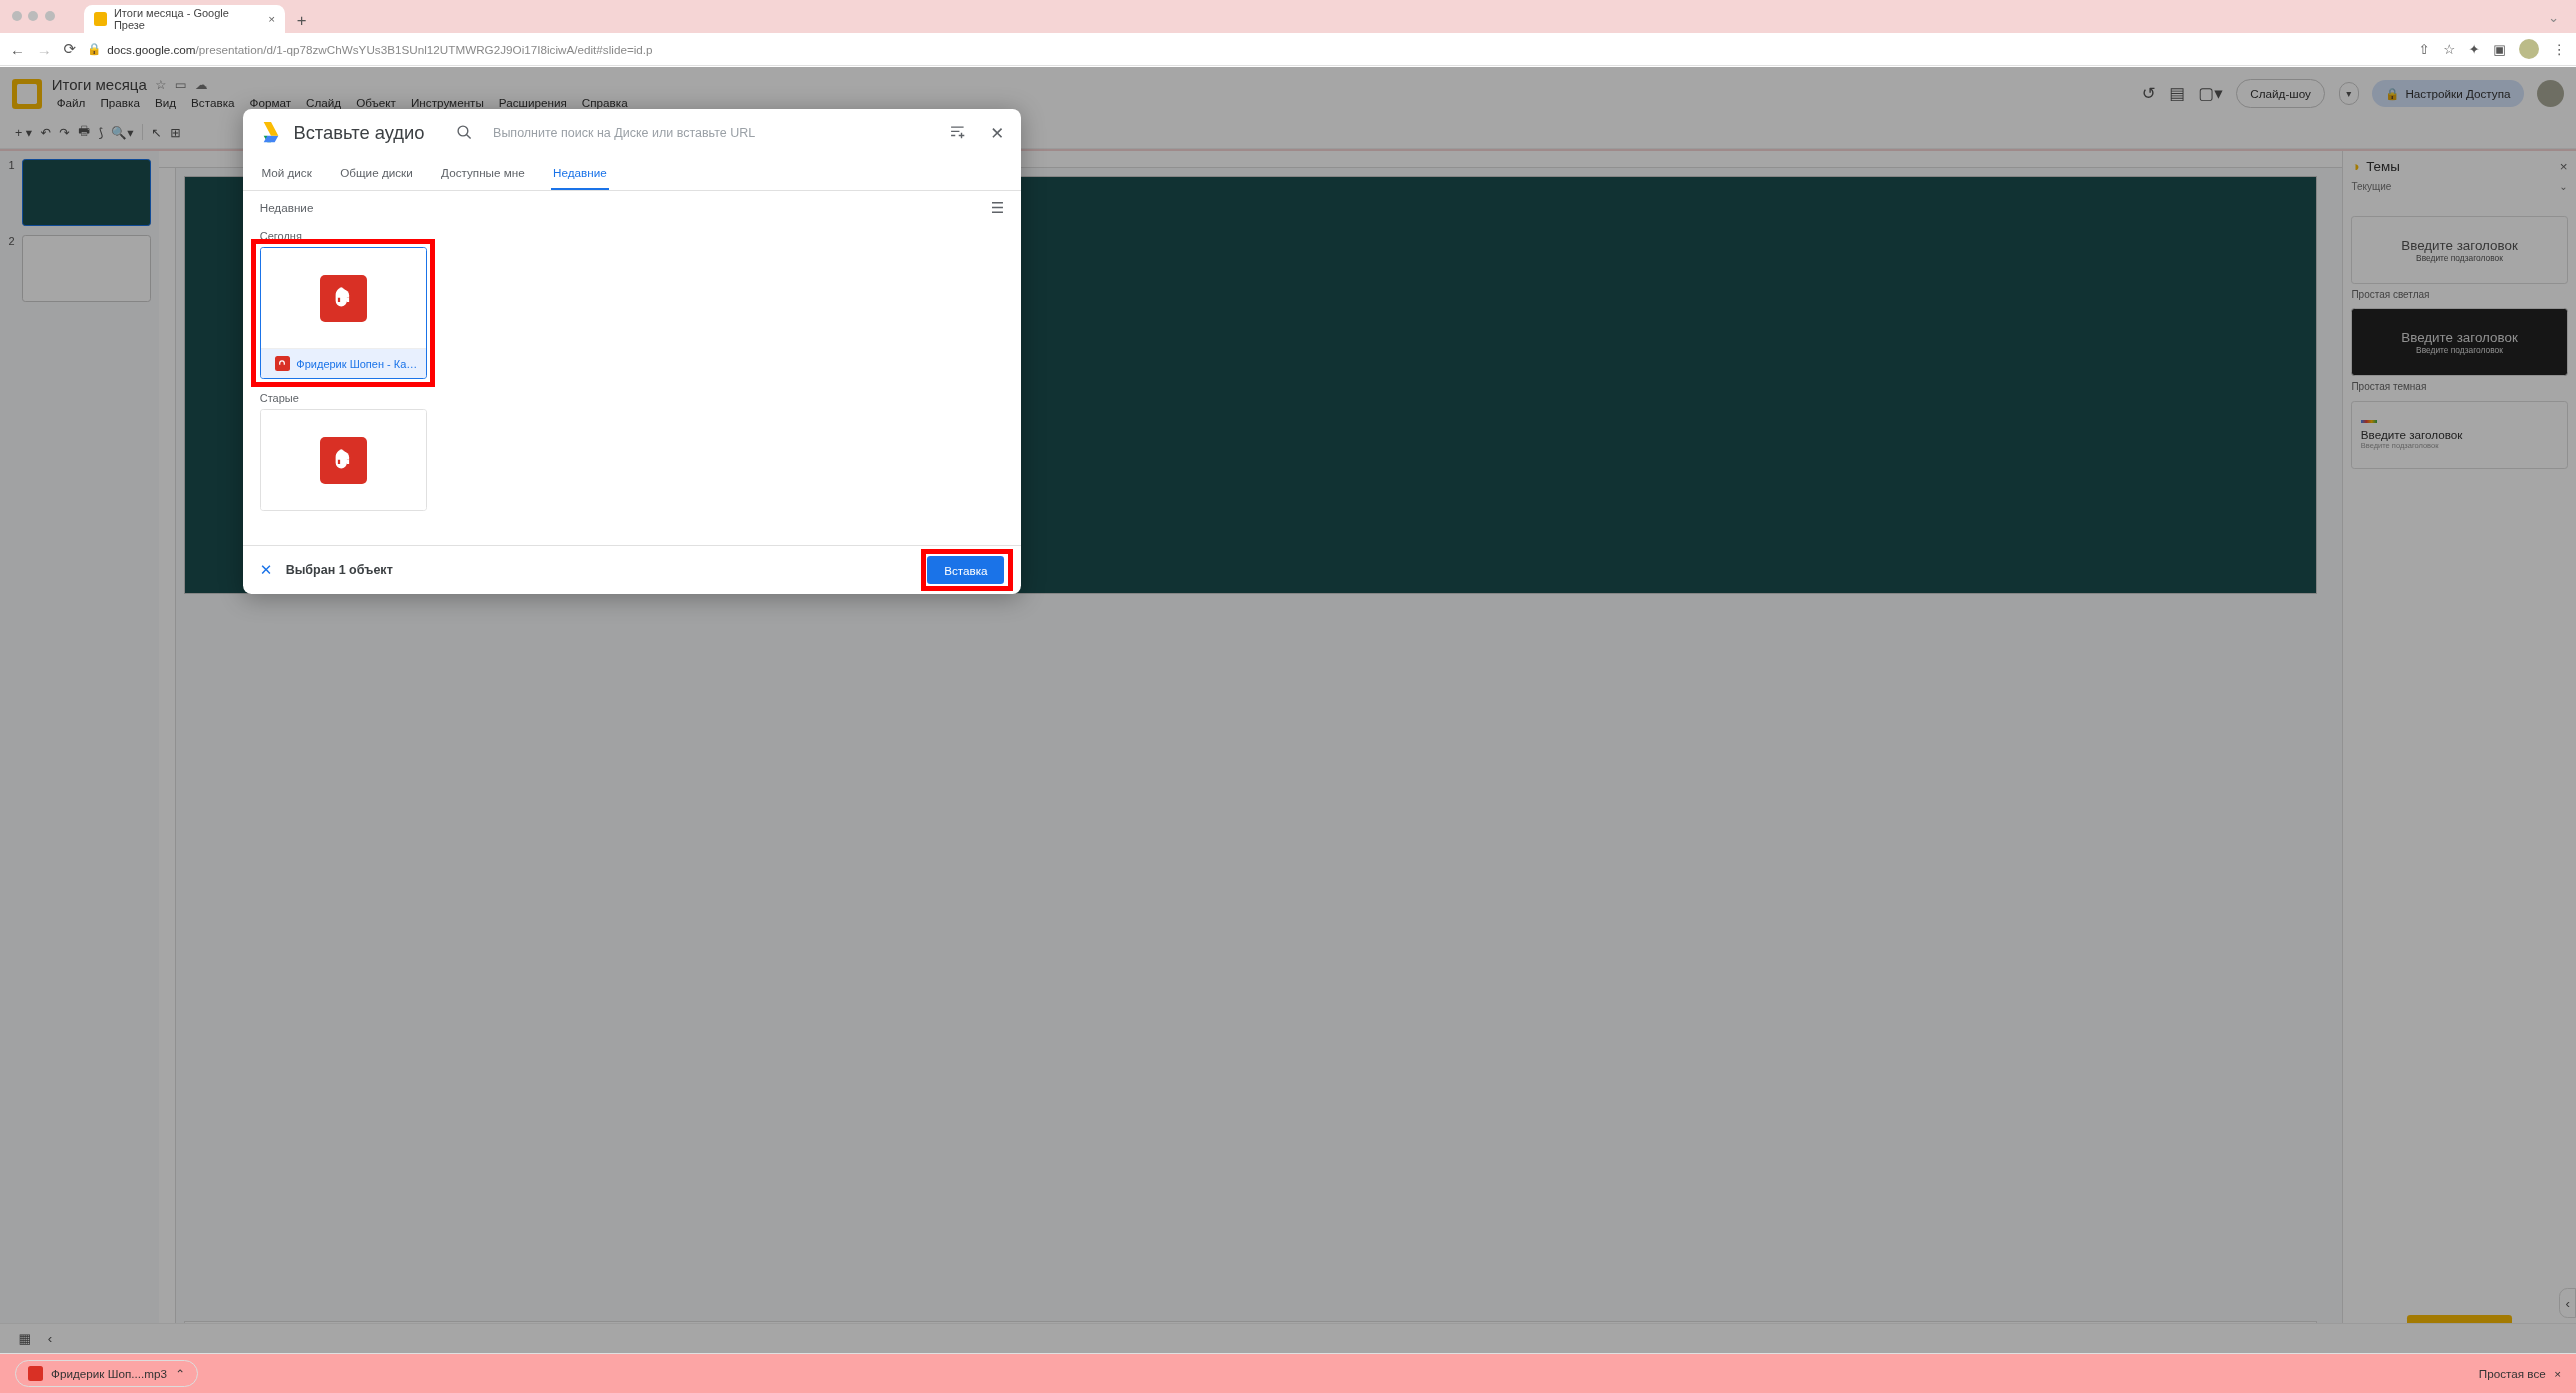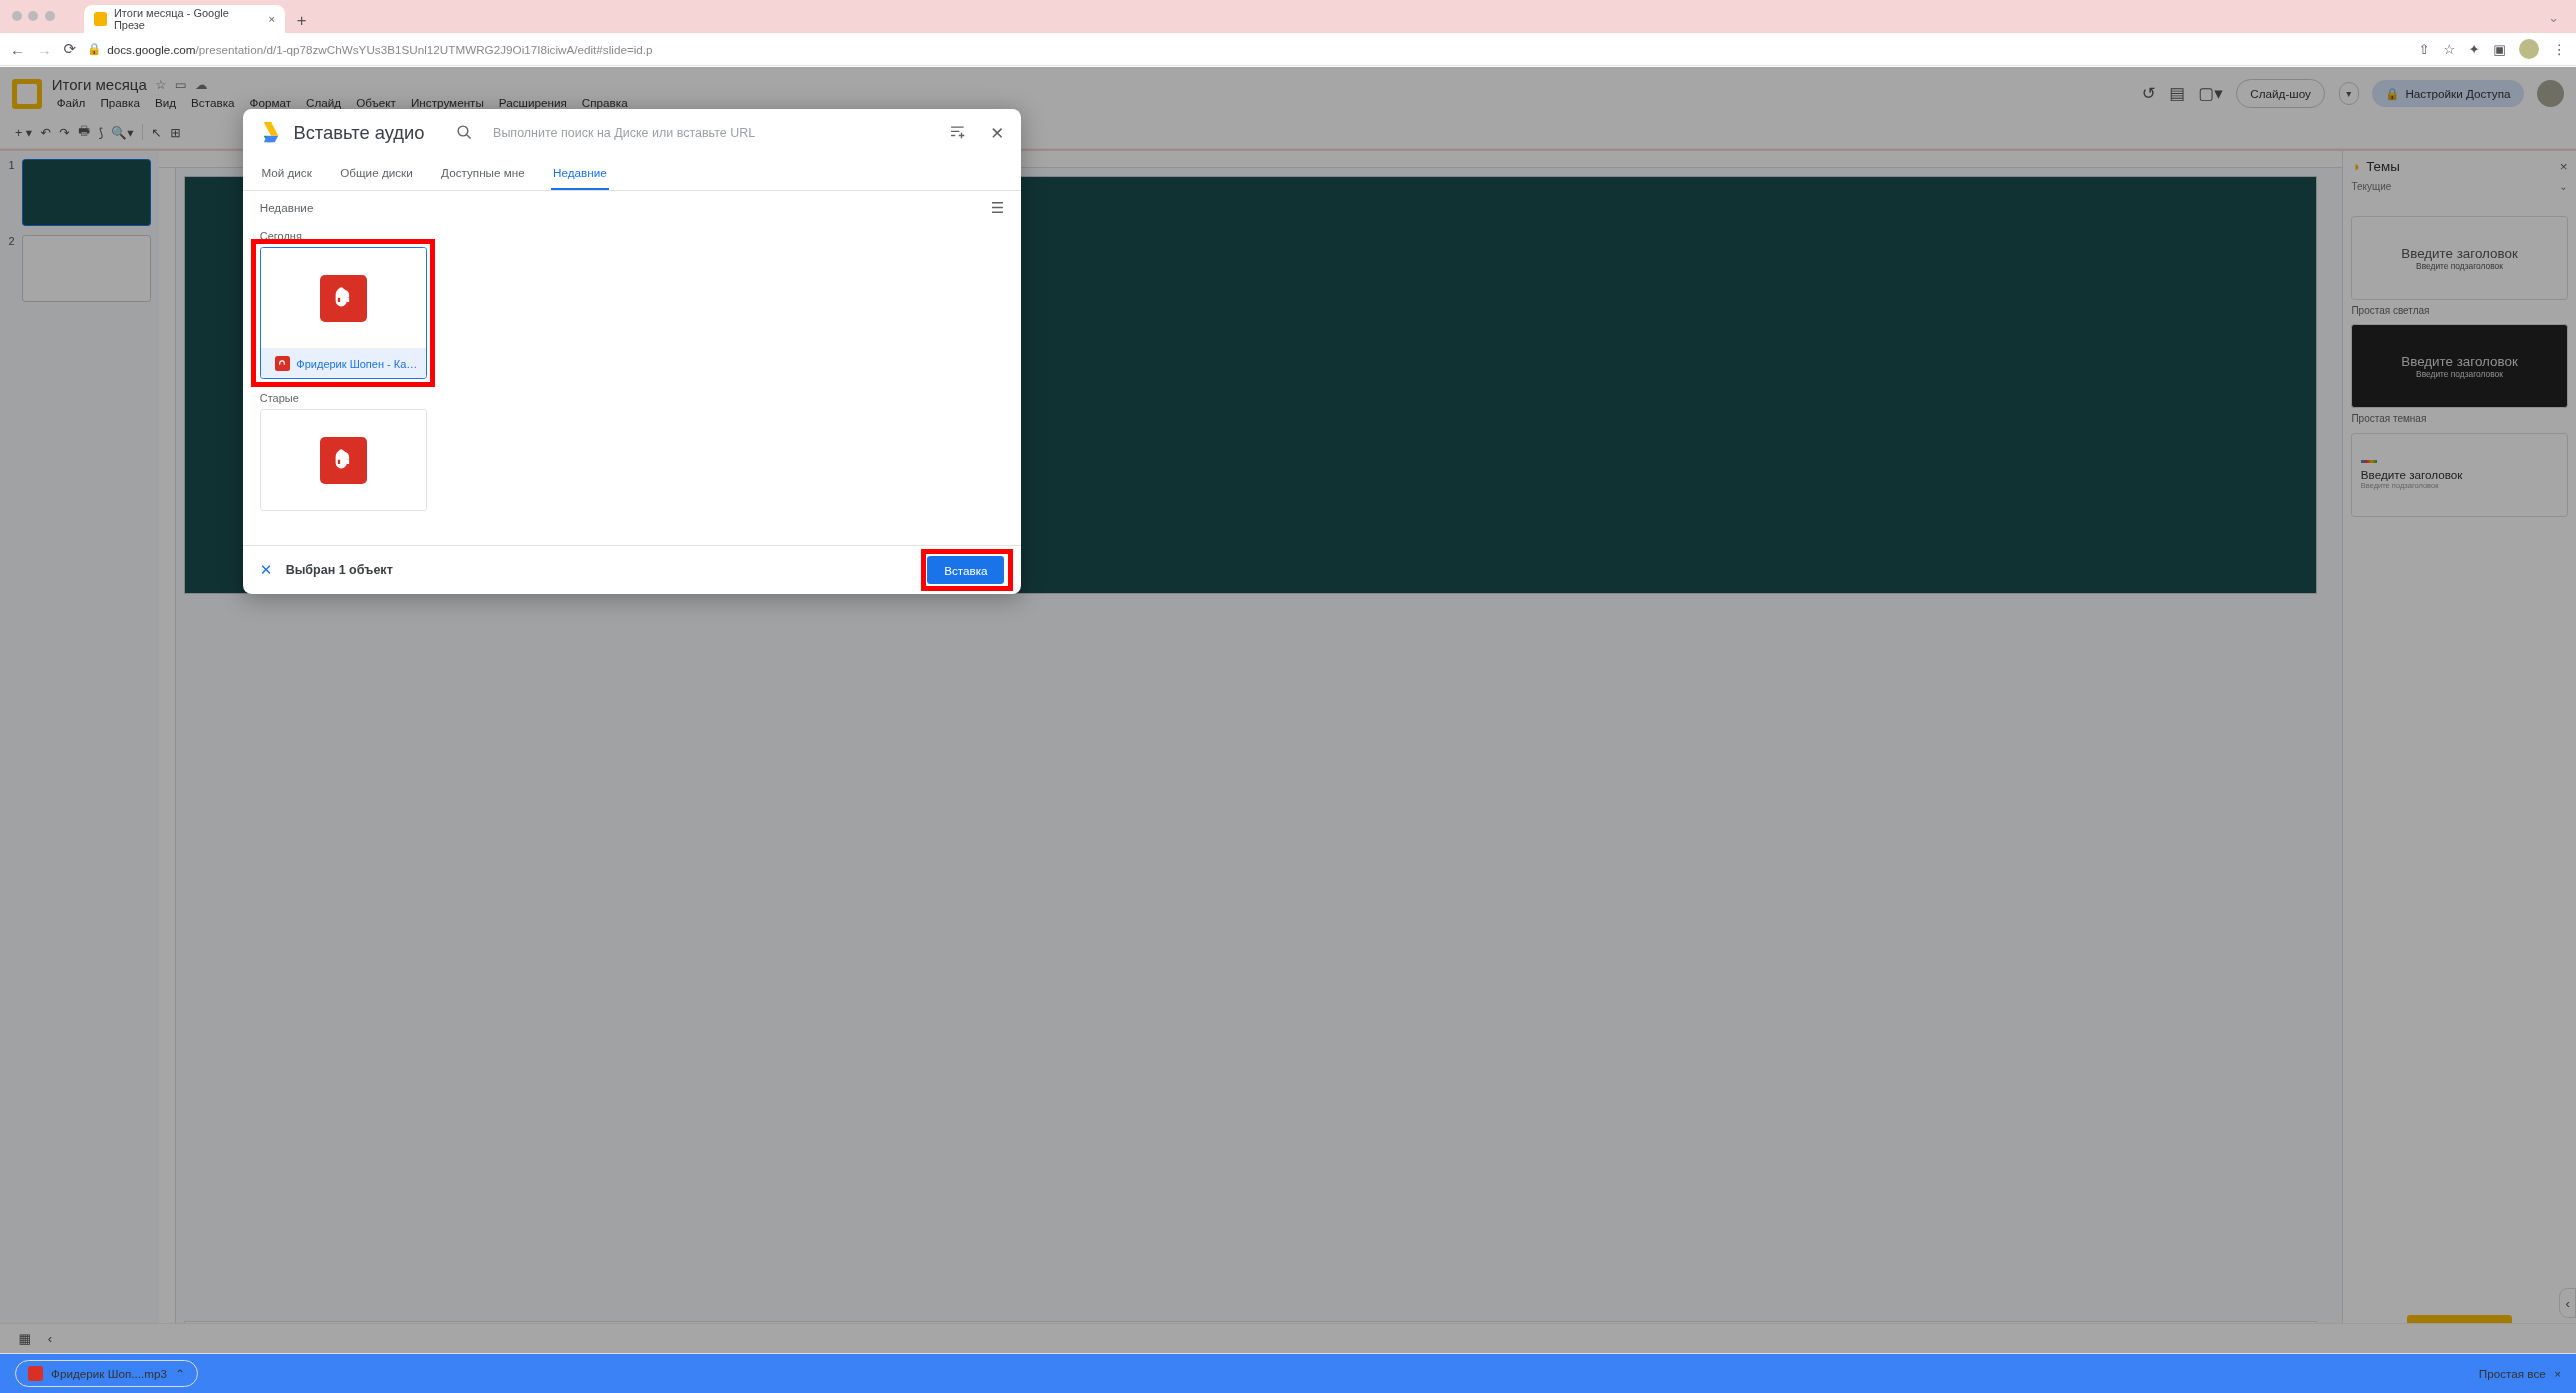--- a/index.html
+++ b/index.html
@@ -54,21 +54,21 @@
 .ruler-h { height:16.7px; background:#fff; border-bottom:0.8px solid #ddd; }
 .ruler-v { position:absolute; left:0; top:16.7px; bottom:0; width:16.7px; background:#fff; border-right:0.8px solid #ddd; }
 .slide-canvas { position:absolute; left:25px; top:25px; right:25px; height:418px; background:#1b4d4f; border:0.8px solid #ccc; }
 .speaker { position:absolute; left:25px; right:25px; bottom:6.7px; height:25px; background:#fff; border:0.8px solid #ddd; display:flex; align-items:center; padding:0 8.4px; font-size:11.7px; color:#888; }
 
 
 .themes { width:234px; background:#fff; border-left:0.8px solid #e0e0e0; padding:8.4px; font-size:11.7px; display:flex; flex-direction:column; }
 .themes-head { display:flex; align-items:center; gap:6.7px; font-size:13.4px; color:#333; margin-bottom:6.7px; }
 .themes-head .close-x { margin-left:auto; color:#666; }
 .theme-sel { color:#777; font-size:10px; margin-bottom:24px; display:flex; justify-content:space-between; }
-.theme-card { border:0.8px solid #ddd; border-radius:3.3px; height:84px; margin-bottom:5px; display:flex; flex-direction:column; align-items:center; justify-content:center; font-size:11px; color:#555; }
+.theme-card { border:0.8px solid #ddd; border-radius:3.3px; height:68px; margin-bottom:5px; display:flex; flex-direction:column; align-items:center; justify-content:center; font-size:11px; color:#555; }
 .theme-card.dark { background:#222; color:#ddd; }
 .theme-label { font-size:10px; color:#666; margin-bottom:8.4px; }
 .theme-card.streamline { align-items:flex-start; padding:8.4px; font-size:11.7px; color:#333; }
 .import-btn { background:#fbbc04; color:#333; border:none; padding:8.4px 16.7px; border-radius:3.3px; font-size:11.7px; align-self:center; margin-top:auto; }
 
 
 .dimmer { position:absolute; top:67px; left:0; right:0; bottom:0; background:rgba(0,0,0,0.35); }
 
 
 .modal { position:absolute; top:109px; left:243px; width:778px; height:485px; background:#fff; border-radius:8.4px; box-shadow:0 3.3px 25px rgba(0,0,0,0.3); display:flex; flex-direction:column; overflow:hidden; }
@@ -100,21 +100,21 @@
 
 .file-highlight { position:absolute; border:5px solid #f00; pointer-events:none; }
 
 .modal-footer { border-top:0.8px solid #e0e0e0; padding:10px 16.7px; display:flex; align-items:center; gap:13.4px; position:relative; }
 .sel-close { color:#1a73e8; font-size:15px; cursor:pointer; }
 .sel-text { font-weight:bold; color:#3c4043; font-size:12.5px; }
 .insert-btn { margin-left:auto; background:#1a73e8; color:#fff; border:none; padding:7.5px 16.7px; border-radius:3.3px; font-size:11.7px; cursor:pointer; }
 .insert-highlight { position:absolute; right:8.4px; top:3.3px; width:92px; height:42px; border:5px solid #f00; pointer-events:none; }
 
 
-.footer { position:absolute; bottom:0; left:0; right:0; height:40px; background:#3b82f6; border-top:0.8px solid #e0e0e0; display:flex; align-items:center; justify-content:space-between; padding:0 15px; font-size:11.7px; color:#333;margin-top:20px; }
+.footer { position:absolute; bottom:0; left:0; right:0; height:40px; background:#fca5a5; border-top:0.8px solid #e0e0e0; display:flex; align-items:center; justify-content:space-between; padding:0 15px; font-size:11.7px; color:#333;margin-top:20px; }
 .dl-chip { display:flex; align-items:center; gap:8.4px; border:0.8px solid #ddd; border-radius:16.7px; padding:5px 11.7px; }
 .dl-chip .mini-icon { width:15px; height:15px; background:#d93025; border-radius:2.5px; }
 .show-all { color:#333; display:flex; align-items:center; gap:8.4px; }
 
 
 .bottomstrip { position:absolute; bottom:40px; left:0; right:0; height:30px; background:#fff; border-top:0.8px solid #eee; display:flex; align-items:center; padding:0 18.4px; gap:16.7px; color:#555; }
 
 .edge-tab { position:absolute; right:0; bottom:75px; width:16.7px; height:30px; background:#fff; border:0.8px solid #ddd; border-radius:8.4px 0 0 8.4px; display:flex; align-items:center; justify-content:center; color:#555; }
 </style>
 </head>

